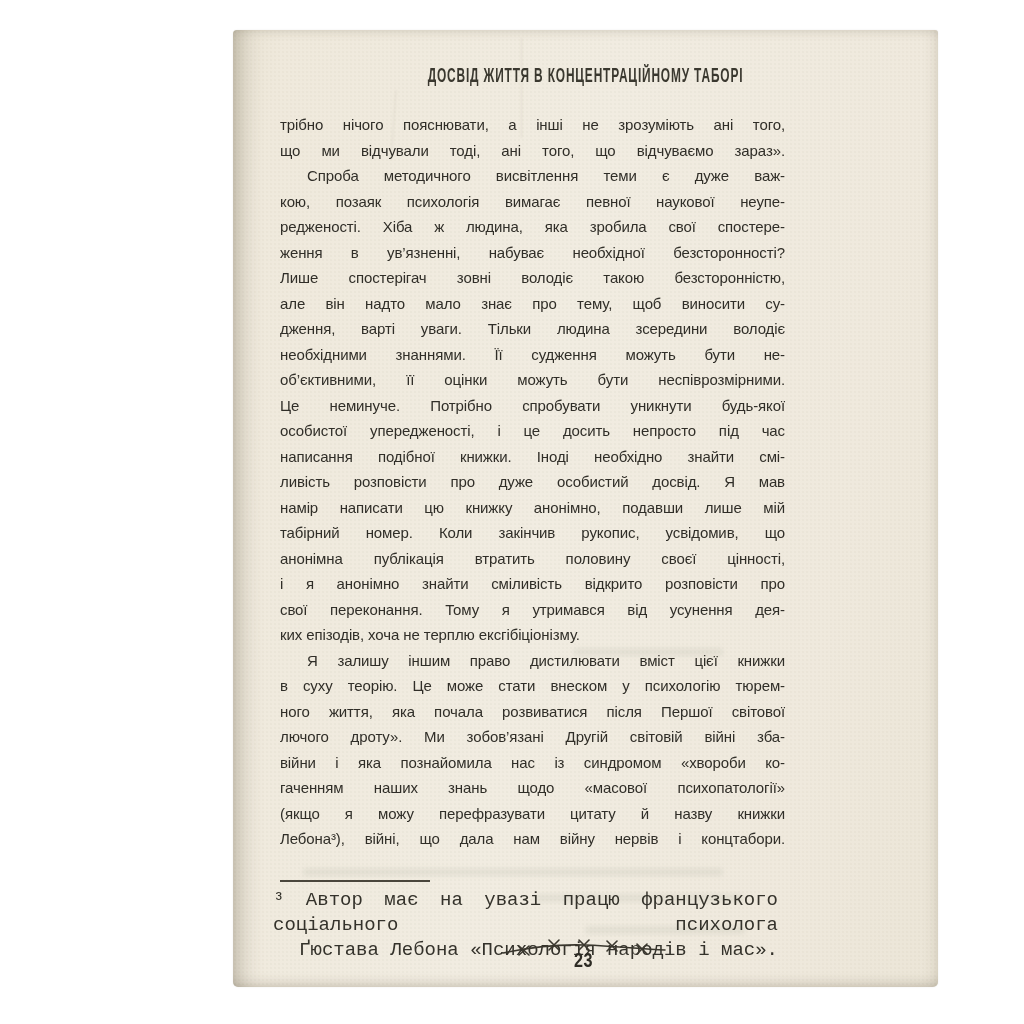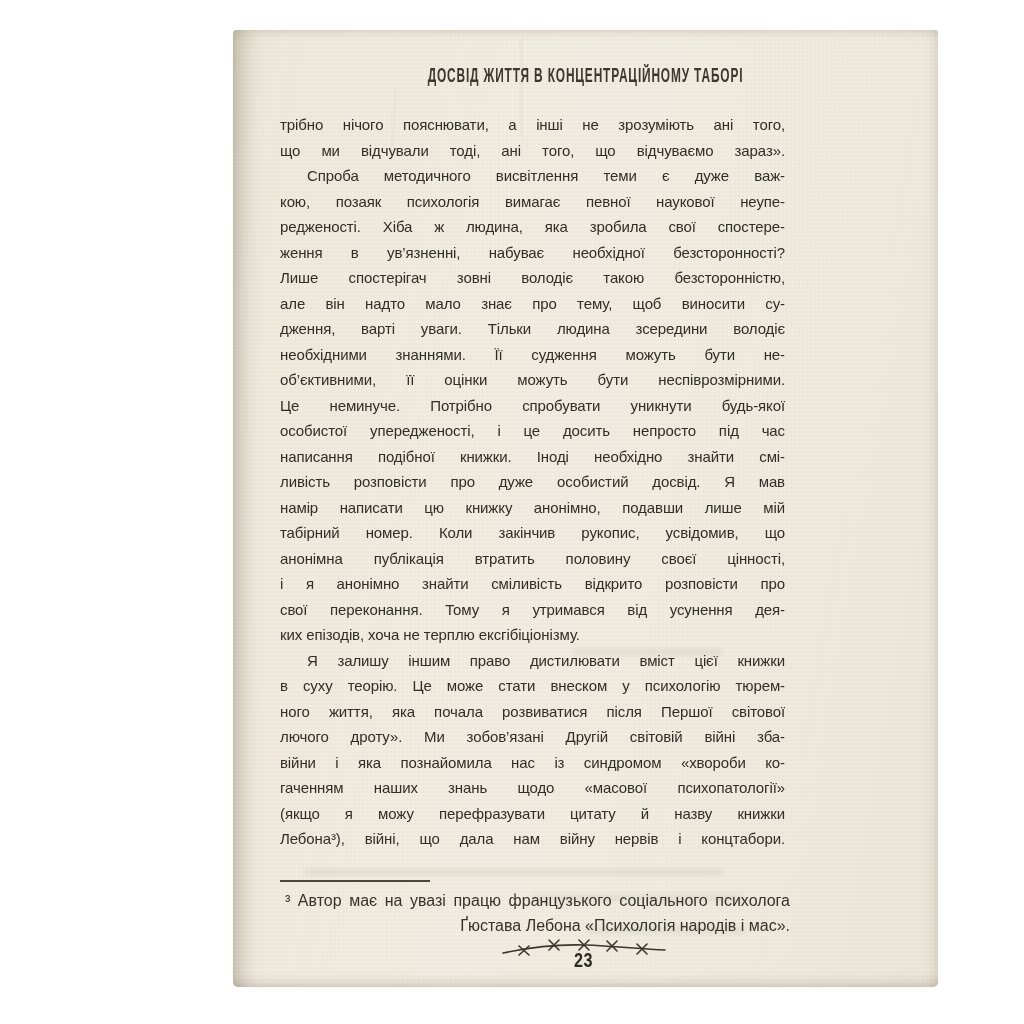--- a/index.html
+++ b/index.html
@@ -26,22 +26,22 @@
     letter-spacing:1.2px;color:#3a382f;transform:scale(0.70,1.18);white-space:nowrap;}
 
   .body-text{position:absolute;left:47px;top:82px;width:505px;
     font-size:15px;line-height:25.5px;color:#302e28;letter-spacing:-0.1px;}
   .line{white-space:nowrap;}
   .line.just{white-space:normal;text-align:justify;text-align-last:justify;}
   .line.indent{text-indent:27px;}
 
   .footnote-rule{position:absolute;left:47px;top:850px;width:150px;height:0;
     border-top:2px solid #4a463c;}
-  .footnote-text{position:absolute;left:52px;top:858px;width:505px;
-    font-size:16px;line-height:25px;color:#34322b;}
+  .footnote-text{position:absolute;left:40px;top:858px;width:505px;
+    font-size:19px;line-height:25px;color:#34322b;font-family:Liberation Mono, monospace;}
   .fline{white-space:nowrap;text-align:right;}
   .fline.just{white-space:normal;text-align:justify;text-align-last:justify;}
 
   .page-footer{position:absolute;left:0;right:4px;top:906px;height:50px;text-align:center;}
   .wire{display:block;margin:0 auto;}
   .page-number{margin-top:-12px;font-weight:bold;font-size:18px;color:#2d2b24;
     letter-spacing:0.5px;transform:scale(0.9,1.1);}
 
   .bleed{position:absolute;background:rgba(125,135,118,0.10);filter:blur(2px);
     height:8px;border-radius:4px;pointer-events:none;}

